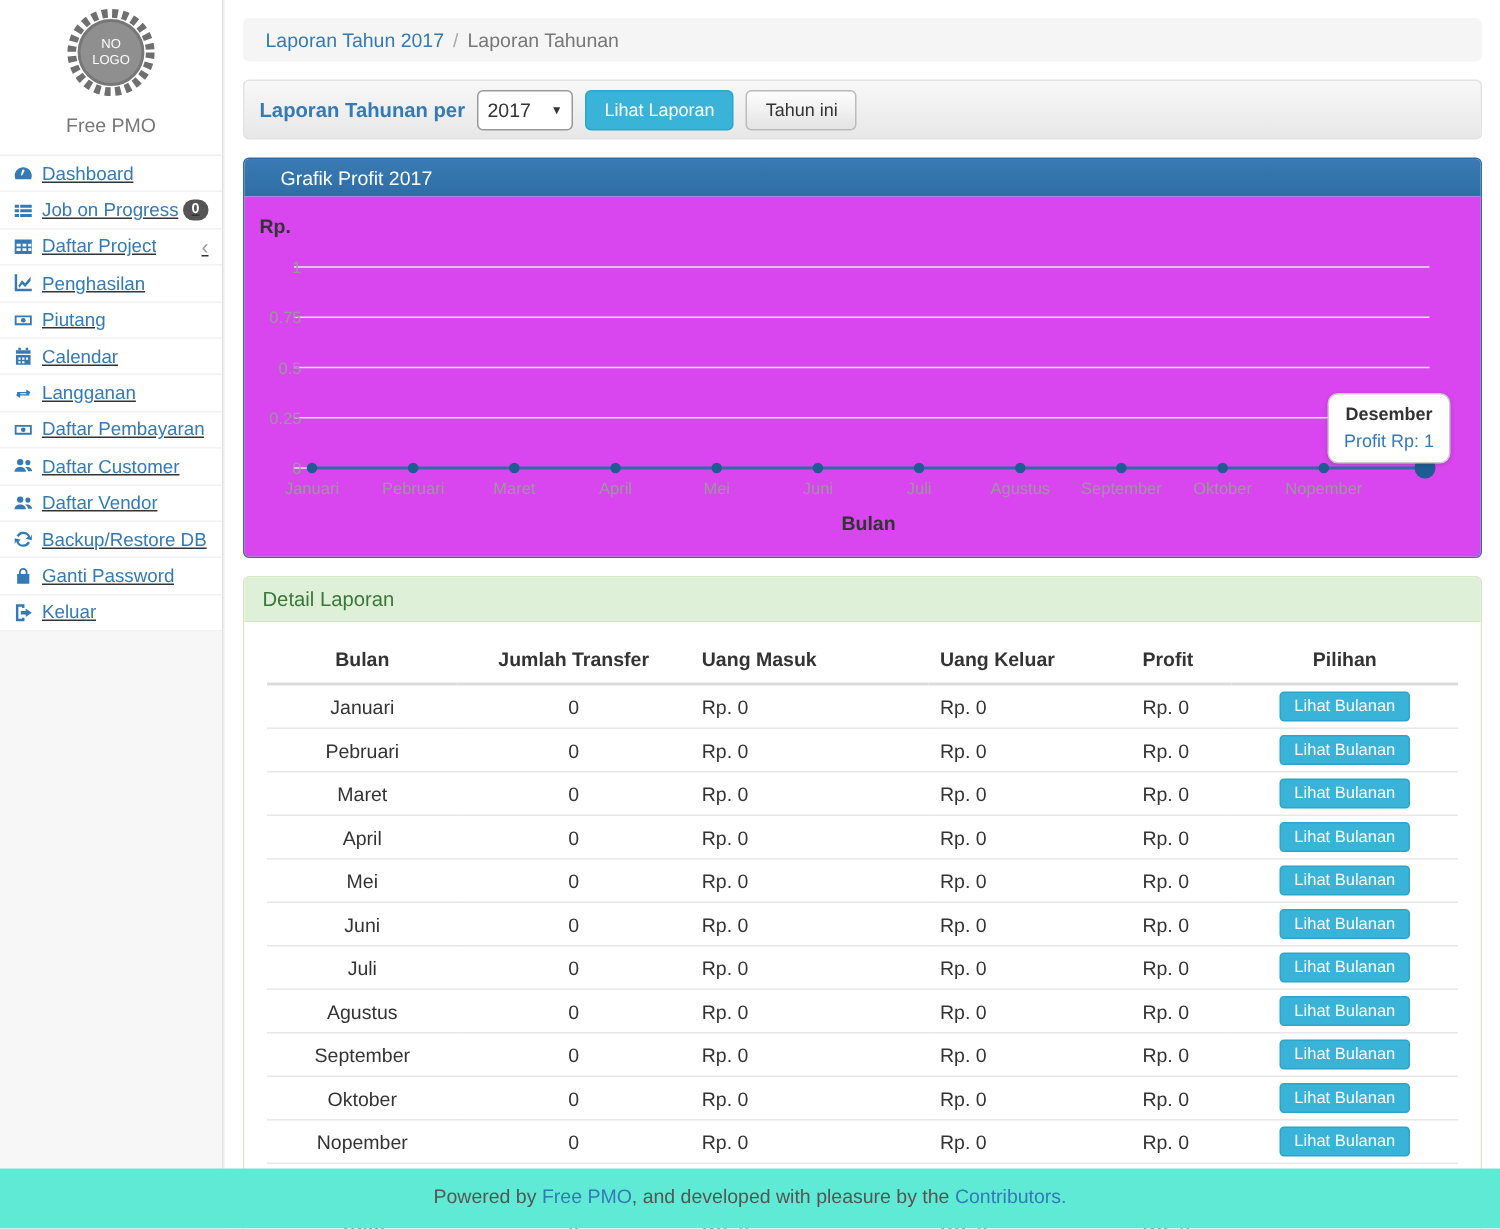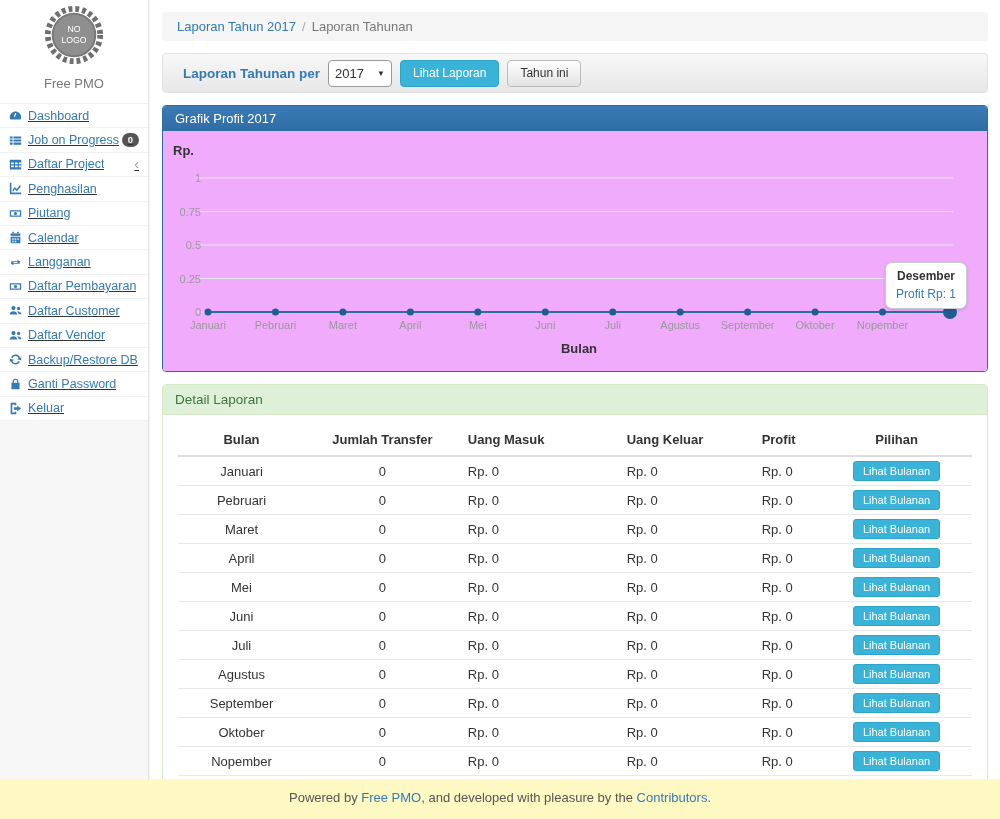--- a/index.html
+++ b/index.html
@@ -28,37 +28,37 @@
   
   .main { position:absolute; left:150px; top:0; width:850px; min-height:779px;
     background:#fff; padding:12px; }
 
   .breadcrumb { background:#f5f5f5; border-radius:4px; padding:7px 15px; margin-bottom:12px;
     color:#777; }
   .breadcrumb a { color:#337ab7; }
   .breadcrumb .sep { color:#aaa; padding:0 6px; }
 
   .filter-bar { background:linear-gradient(#f8f8f8,#e7e7e7); border:1px solid #e2e2e2;
-    border-radius:4px; padding:6px 20px; margin-bottom:12px; display:flex; align-items:center; height:40px; }
+    border-radius:4px; padding:6px 10px; margin-bottom:12px; display:flex; align-items:center; height:40px; }
   .filter-label { color:#337ab7; font-weight:bold; font-size:13.5px; margin-right:8px; }
   .select-box { display:inline-flex; align-items:center; justify-content:space-between;
     width:64px; height:27px; border:1px solid #999; border-radius:4px; background:#fff;
     padding:0 6px; cursor:pointer; margin-right:8px; }
   .select-caret { font-size:8px; color:#333; }
   .btn { height:27px; border-radius:4px; font-size:12px; padding:0 12px; cursor:pointer;
     font-family:Liberation Sans, sans-serif; }
   .btn-info { background:#39b3d8; border:1px solid #2da5c9; color:#fff; margin-right:8px; }
   .btn-default { background:linear-gradient(#fefefe,#e3e3e3); border:1px solid #bbb; color:#333; }
 
   
   .panel { border-radius:4px; margin-bottom:12px; }
   .panel-primary { border:1px solid #2e6da4; }
   .panel-primary .panel-heading { background:linear-gradient(#3a7bb5,#2e6da4); color:#fff;
-    padding:5px 12px; border-radius:3px 3px 0 0; font-size:13px; }
-  .chart-body { position:relative; height:240px; background:#f0abfc; border-radius:0 0 3px 3px; }
+    padding:5px 24px; border-radius:3px 3px 0 0; font-size:13px; }
+  .chart-body { position:relative; height:240px; background:#d946ef; border-radius:0 0 3px 3px; }
   .chart-svg { display:block; }
   .chart-svg text { font-family:"Liberation Sans",sans-serif; }
   .chart-tooltip { position:absolute; right:20px; top:131px; background:#fff;
     border:1px solid #ccc; border-radius:7px; padding:6px 10px 7px; text-align:center;
     box-shadow:0 1px 3px rgba(0,0,0,.15); }
   .tt-title { font-weight:bold; font-size:12px; color:#333; }
   .tt-value { font-size:12px; color:#337ab7; margin-top:4px; }
 
   
   .panel-success { border:1px solid #d6e9c6; }
@@ -70,21 +70,21 @@
   table.report td { padding:4px 8px; border-top:1px solid #e8e8e8; font-size:13px; height:24px; }
   table.report tbody tr:first-child td { border-top:none; }
   .c { text-align:center; } .r { text-align:left; }
   .col1{width:16%} .col2{width:19.5%} .col3{width:20%} .col4{width:17%} .col5{width:8.5%} .col6{width:19%}
   .btn-view { background:#39b3d8; border:1px solid #2da5c9; color:#fff; font-size:11px;
     padding:3px 9px; border-radius:3px; cursor:pointer; font-family:"Liberation Sans",sans-serif; }
   tfoot td { font-weight:bold; }
 
   
   .footer { position:absolute; left:0; top:779px; width:1000px; height:40px;
-    background:#fef9c3; text-align:center; line-height:38px; color:#555; font-size:13px; }
+    background:#5eead4; text-align:center; line-height:38px; color:#555; font-size:13px; }
   .footer a { color:#337ab7; }
 
   .defs-hidden { position:absolute; width:0; height:0; overflow:hidden; }
 </style>
 </head>
 <body>
 
 <svg class="defs-hidden" xmlns="http://www.w3.org/2000/svg" aria-hidden="true">
   <defs>
     <symbol id="sym-dashboard-icon" viewBox="0 0 16 16">

